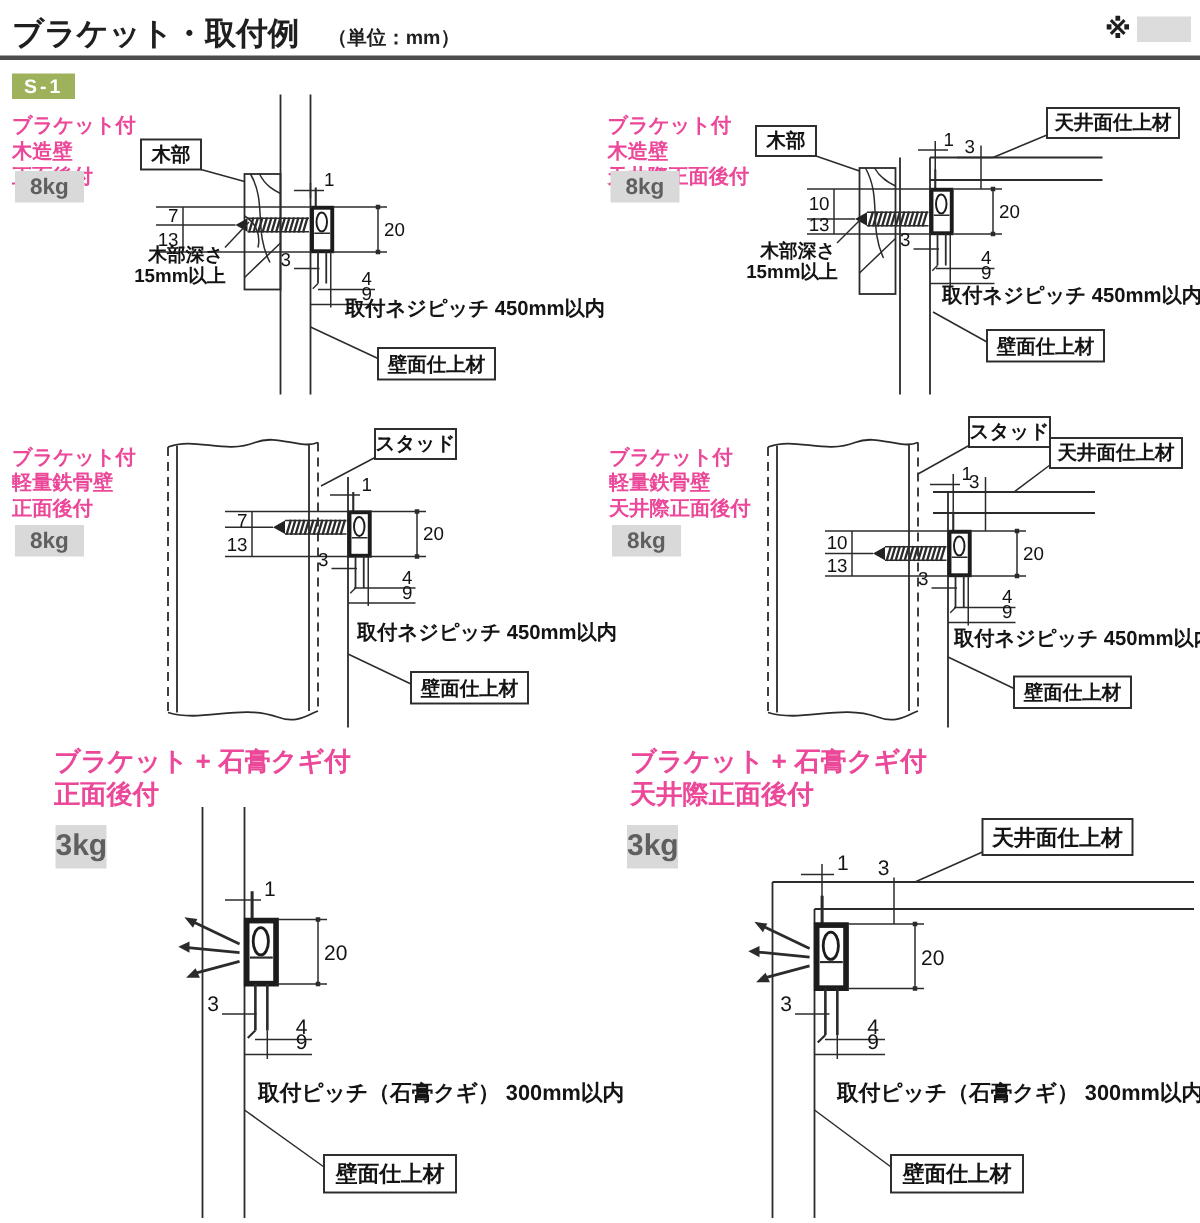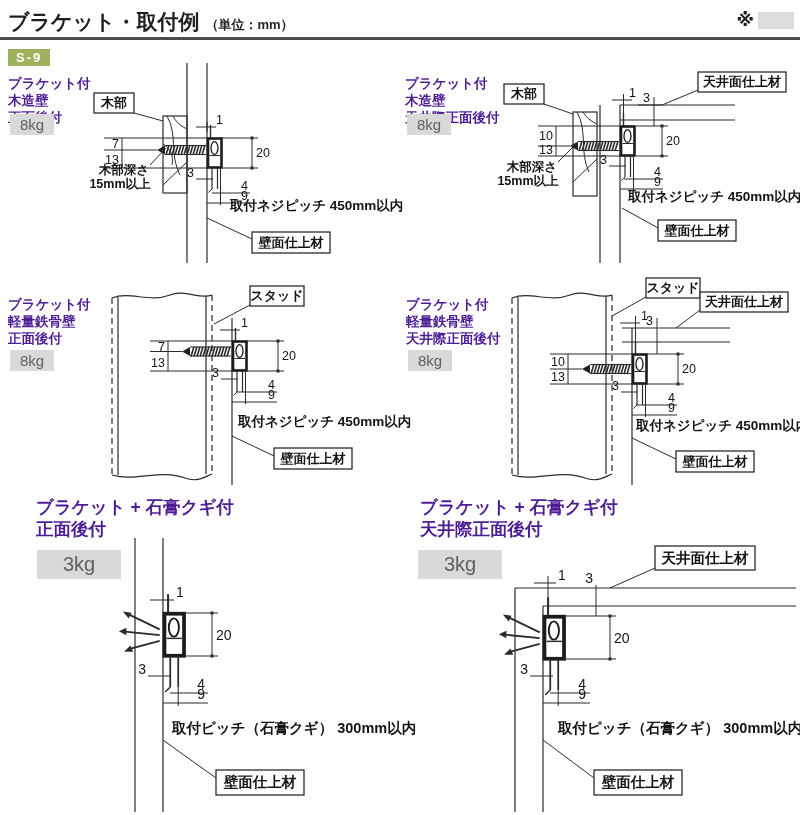--- a/index.html
+++ b/index.html
@@ -1,33 +1,33 @@
 <!DOCTYPE html>
 <html><head>
 <meta charset="utf-8">
 <style>
   html,body{margin:0;padding:0;background:#fff;}
   body{font-family:"Liberation Sans","DejaVu Sans",sans-serif;color:#1e1e1e;}
   .page{position:relative;width:800px;height:815px;background:#fff;overflow:hidden;}
 
   
   .hdr-title{position:absolute;left:8px;top:8px;font-size:21px;font-weight:bold;color:#1f1f1f;}
-  .hdr-unit{font-size:13px;font-weight:bold;margin-left:6px;}
+  .hdr-unit{font-size:13px;font-weight:bold;margin-left:19px;}
   .hdr-legend{position:absolute;right:6px;top:9px;font-size:18px;font-weight:bold;display:flex;align-items:center;gap:4px;}
   .swatch{display:inline-block;width:36px;height:17px;background:#dcdcdc;}
   .rule{position:absolute;left:0;right:0;top:37px;height:3px;background:#4d4d4d;}
 
   .badge-s1{position:absolute;left:8px;top:49px;background:#9db25b;color:#fff;font-size:13px;font-weight:bold;padding:1px 8px;letter-spacing:2px;}
 
   .panel{position:absolute;}
   .panel svg{position:absolute;left:0;top:0;overflow:visible;}
-  .heading{position:absolute;color:#4c1d95;font-weight:bold;font-size:13.5px;line-height:17px;z-index:2;}
+  .heading{position:absolute;color:#ec4899;font-weight:bold;font-size:13.5px;line-height:17px;z-index:2;}
   .heading.big{font-size:17.5px;line-height:22px;}
-  .load{position:absolute;background:#d9d9d9;color:#5f5f5f;font-weight:normal;font-size:15px;padding:2px 10px;z-index:2;}
-  .load.big{font-size:20px;padding:3px 26px;}
+  .load{position:absolute;background:#d9d9d9;color:#5f5f5f;font-weight:bold;font-size:15px;padding:2px 10px;z-index:2;}
+  .load.big{font-size:20px;padding:3px 0;}
 
   
   .s{stroke:#2b2b2b;stroke-width:1.2;fill:none;}
   .s1{stroke:#2b2b2b;stroke-width:1;fill:none;}
   .th{stroke:#2b2b2b;stroke-width:1.6;fill:none;}
   .dash{stroke-dasharray:6 4;}
   .lb{fill:#fff;stroke:#2b2b2b;stroke-width:1.3;}
   text{fill:#141414;font-family:"Liberation Sans","DejaVu Sans",sans-serif;}
   .d{font-size:12.5px;}
   .dl{font-size:14px;}
@@ -43,21 +43,21 @@
 <body>
 
 <div class="page">
 
   <div class="hdr-title"><span>ブラケット・取付例</span><span class="hdr-unit">（単位：mm）</span></div>
   <div class="hdr-legend">
     <span>※</span>
     <span class="swatch"></span>
   </div>
   <div class="rule"></div>
-  <div class="badge-s1">S-9</div>
+  <div class="badge-s1">S-1</div>
 
   <div class="panel" style="left:0;top:48px;width:400px;height:230px;">
     <div class="heading" style="left:8px;top:27px;">
       <div>ブラケット付</div>
       <div>木造壁</div>
       <div>正面後付</div>
     </div>
     <div class="load" style="left:10px;top:66px;">8kg</div>
     <svg width="400" height="230" viewBox="0 0 400 230">
       <defs>

